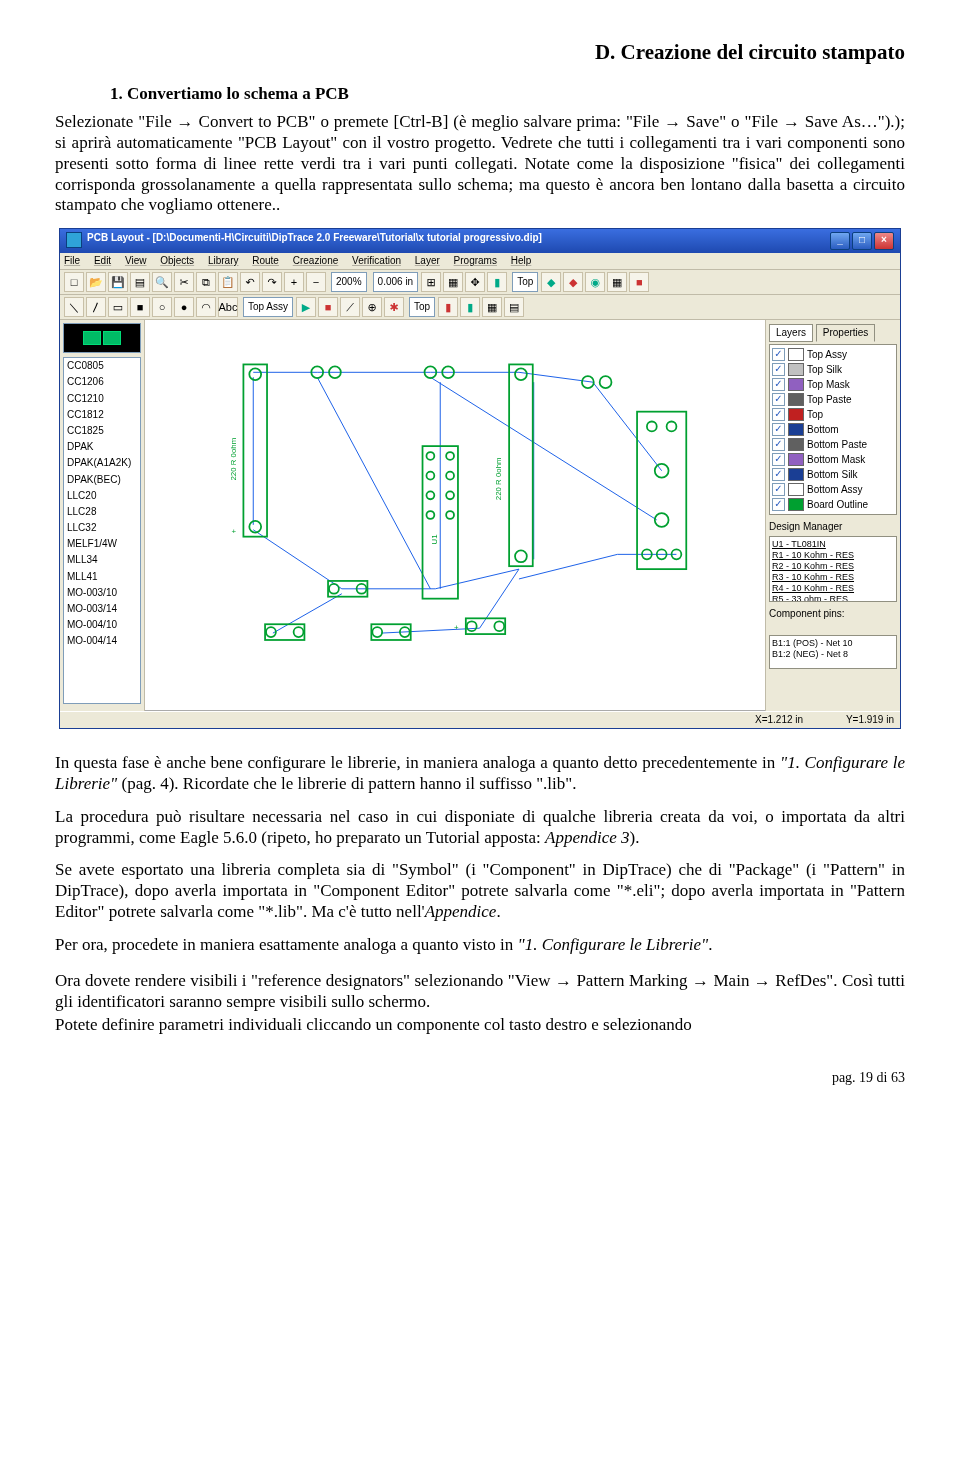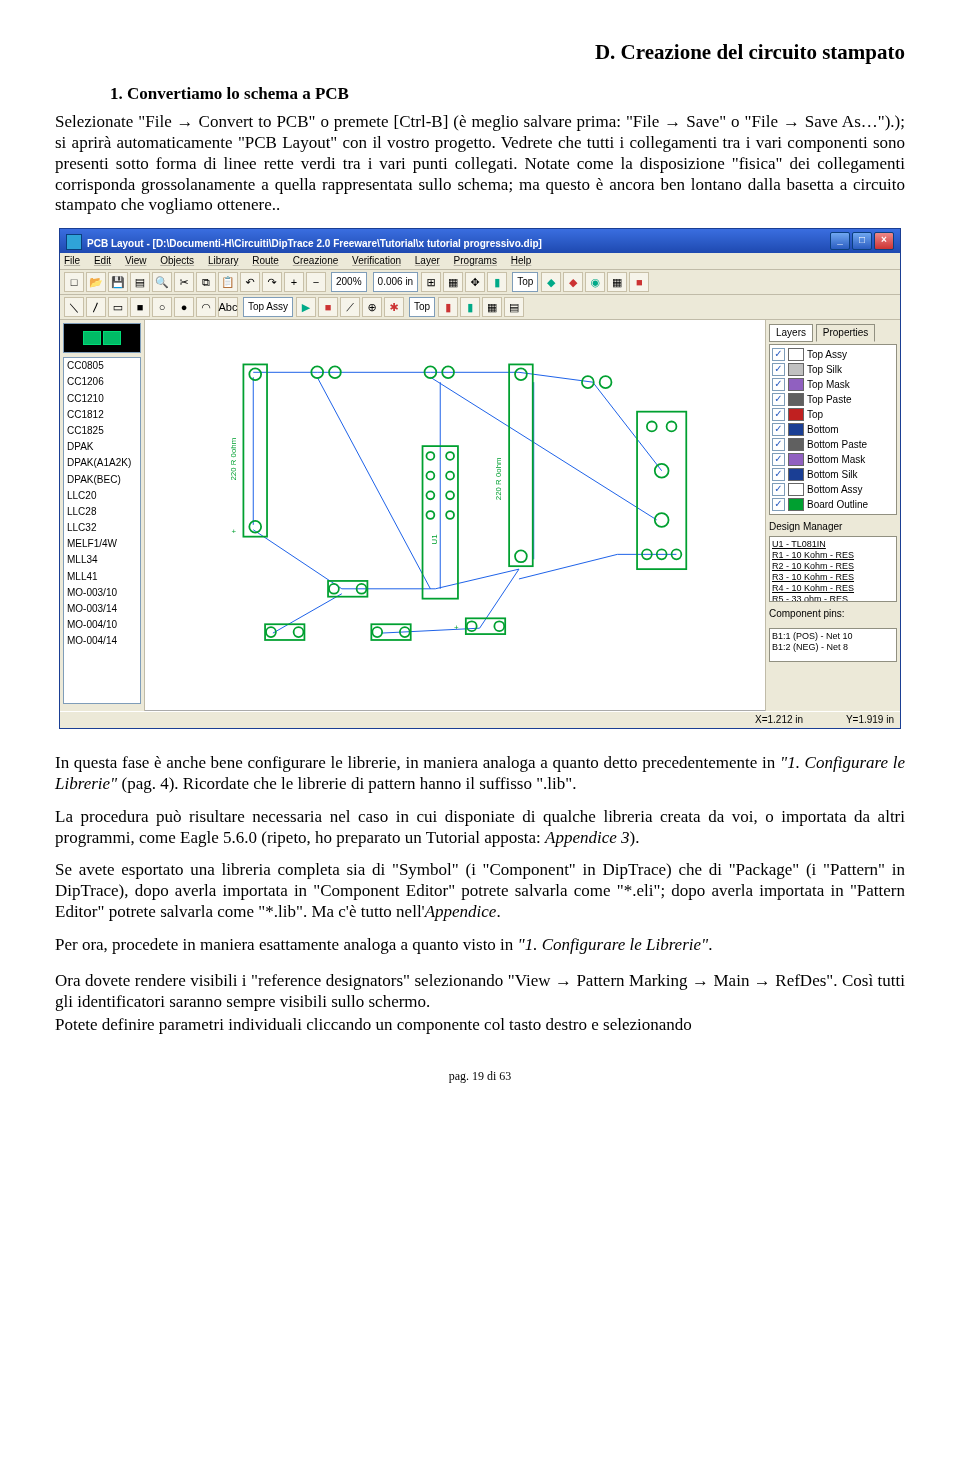--- a/index.html
+++ b/index.html
@@ -23,41 +23,41 @@
     font-weight: bold;
     font-size: 17px;
     margin: 10px 0 8px 55px;
   }
   p {
     margin: 2px 0 12px 0;
     text-align: justify;
   }
   .italic { font-style: italic; }
   .footer {
-    text-align: center;
-    font-size: 12px;
+    text-align: right;
+    font-size: 14px;
     margin-top: 34px;
   }
 
   
   .app-window {
     width: 840px;
     margin: 12px auto 24px auto;
     border: 1px solid #1a3e94;
     font-family: Tahoma, Arial, sans-serif;
     font-size: 10px;
     background: #ece9d8;
     position: relative;
   }
   .titlebar {
     background: linear-gradient(#3a6ee0, #1e49b0);
     color: #fff;
     padding: 3px 6px;
     display: flex;
-    align-items: flex-end;
+    align-items: flex-start;
     font-weight: bold;
   }
   .titlebar .icon {
     width: 14px; height: 14px;
     background: #2fa3d8;
     margin-right: 5px;
     border: 1px solid #0b3f7e;
   }
   .titlebar .spacer { flex: 1; }
   .winbtn {
@@ -213,21 +213,21 @@
     overflow: hidden;
     font-size: 9px;
     line-height: 11px;
     text-decoration: underline;
   }
   .pinlist {
     border: 1px solid #919081;
     background: #fff;
     padding: 2px;
     height: 28px;
-    margin-top: 8px;
+    margin-top: 15px;
     font-size: 9px;
     line-height: 11px;
   }
   .statusbar {
     background: #ece9d8;
     border-top: 1px solid #fff;
     padding: 2px 6px;
     text-align: right;
     font-size: 10px;
   }

